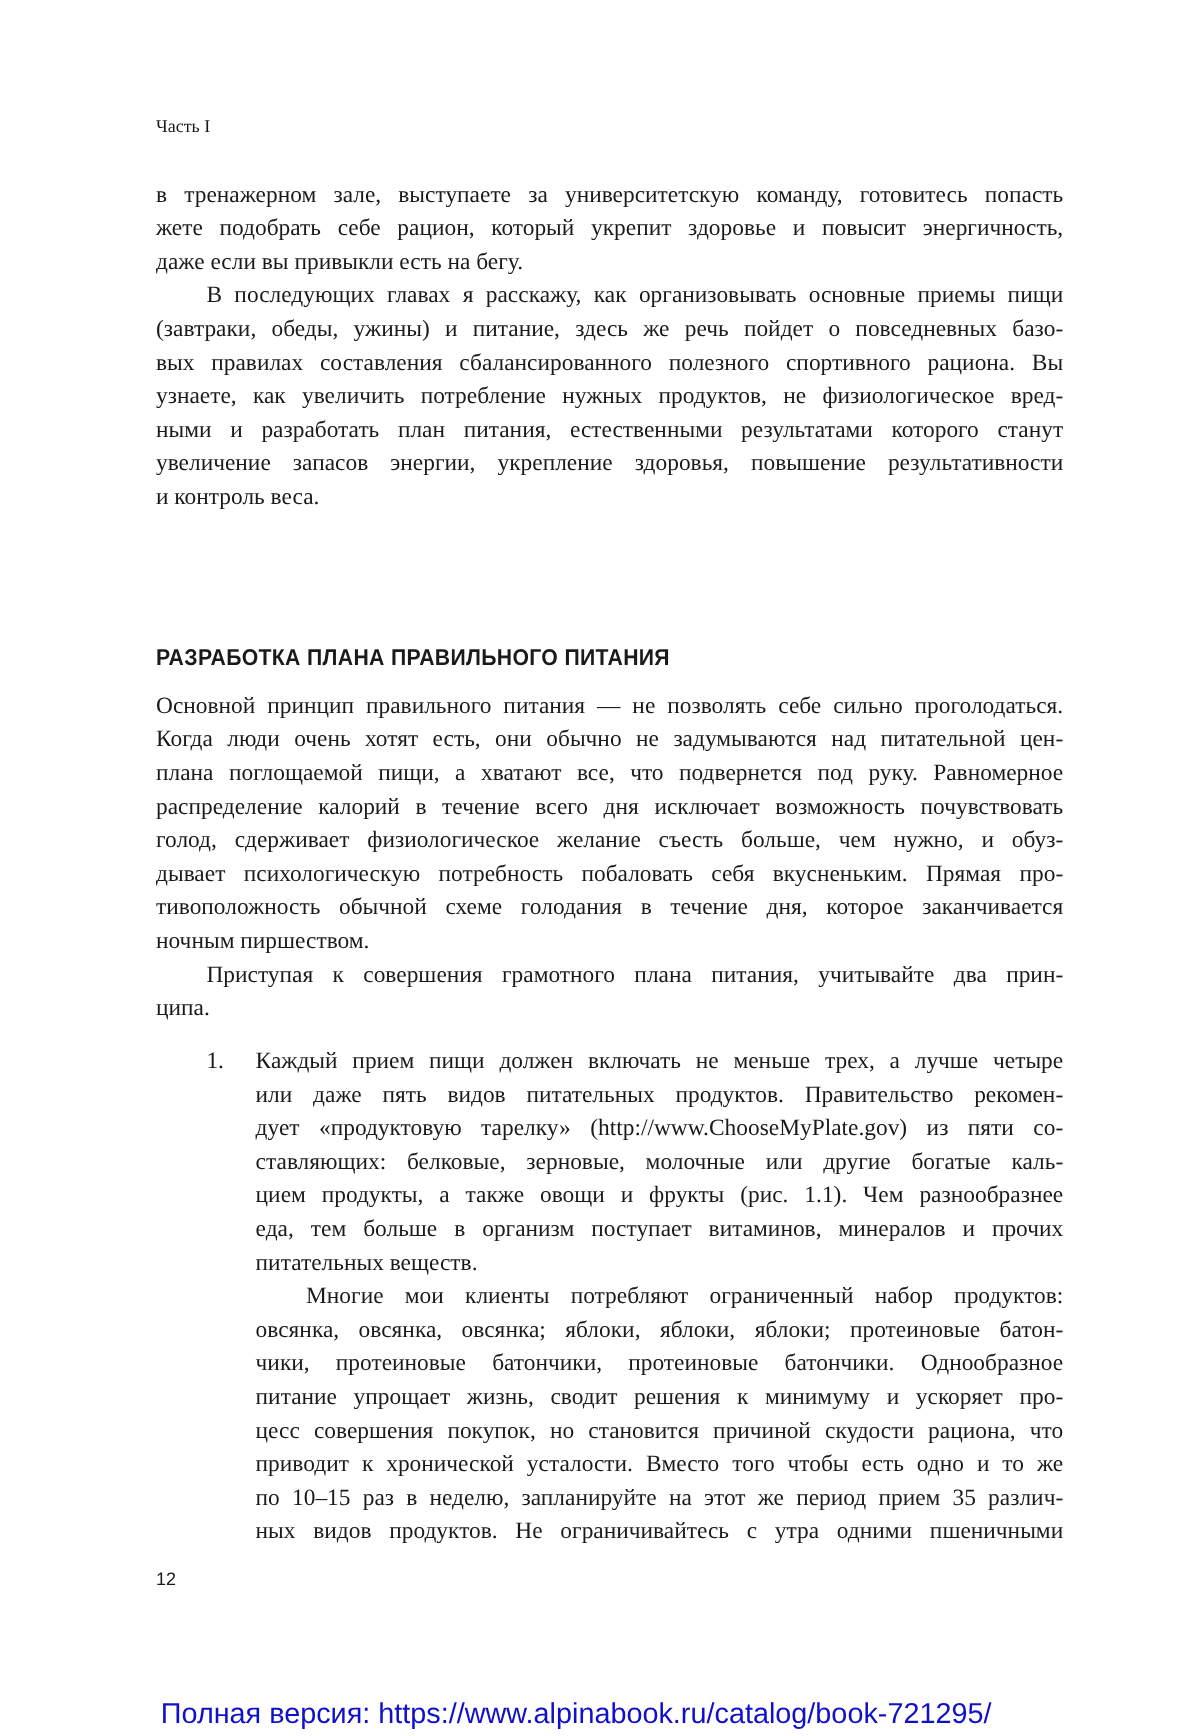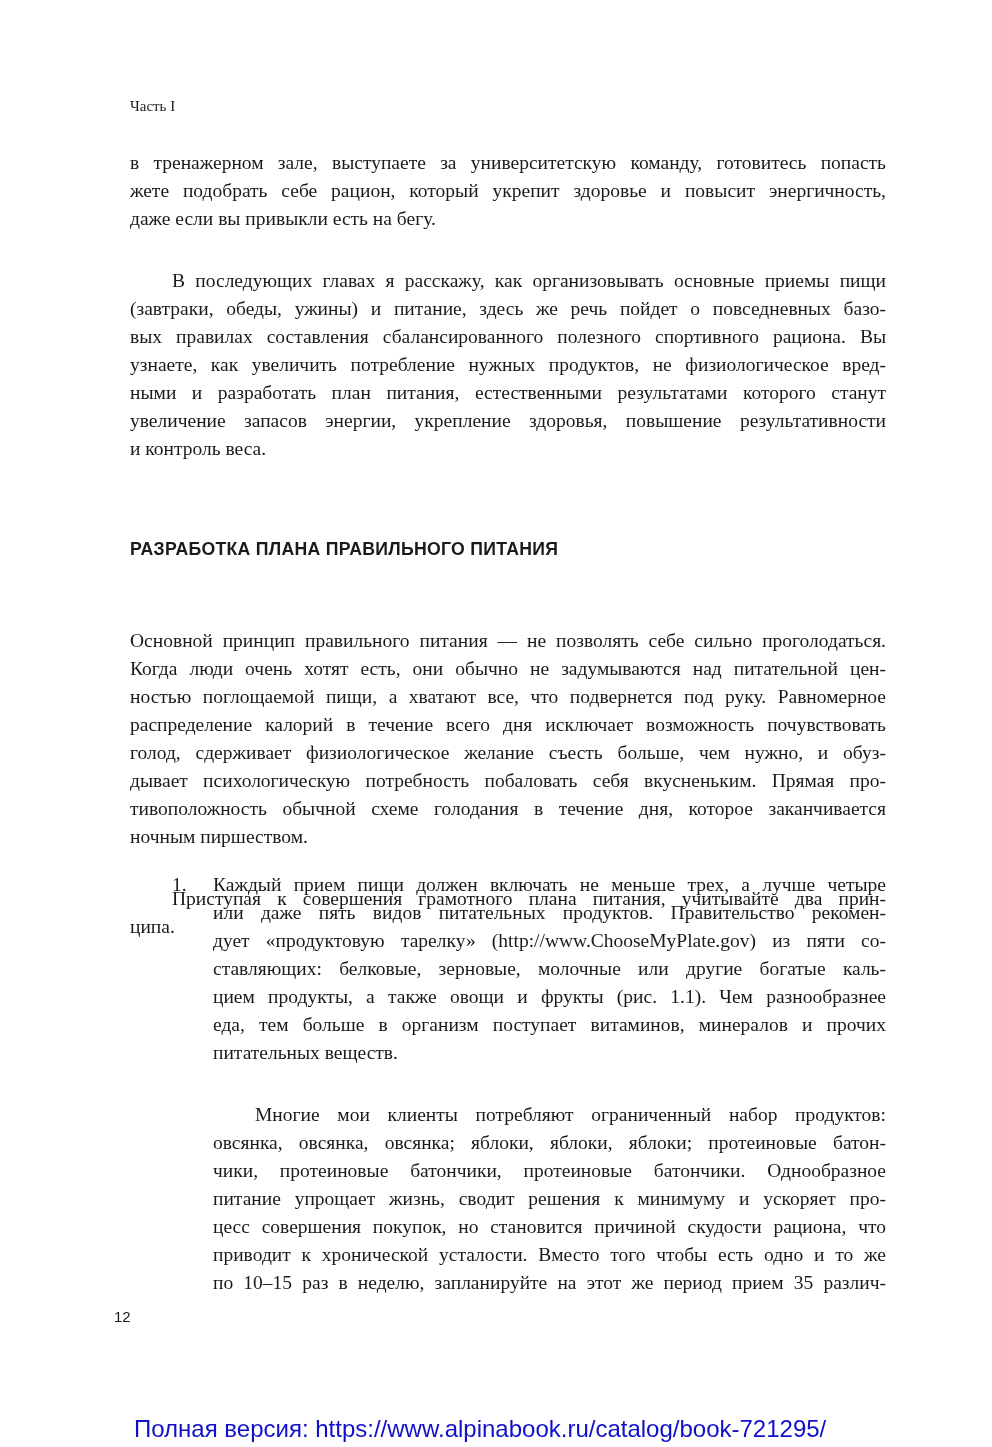--- a/index.html
+++ b/index.html
@@ -1,25 +1,25 @@
 <!DOCTYPE html>
 <html><head>
 <meta charset="utf-8">
 <style>
   html, body { margin:0; padding:0; background:#ffffff; }
   body { width:992px; height:1447px; position:relative; overflow:hidden; color:#1a1a1a; }
   .running-head { position:absolute; left:130px; top:98px; font-size:15px; font-family:"Liberation Serif", serif;text-align:right; }
   .block { position:absolute; left:130px; width:756px; font-family:"Liberation Serif", serif; font-size:19.5px; }
   .line { height:28px; line-height:28px; white-space:nowrap; text-align:justify; text-align-last:justify; }
   .line.last { text-align-last:left; }
-  .indent { padding-left:42px;margin-top:34px; }
+  .indent { padding-left:42px; }
   .heading { position:absolute; left:130px; top:538px; font-family:"Liberation Sans", sans-serif; font-weight:bold; font-size:19px; letter-spacing:0.3px; transform:scaleX(0.93); transform-origin:left; }
   .list-num { position:absolute; left:172px; font-family:"Liberation Serif", serif; font-size:19.5px; line-height:28px; }
   .list-block { position:absolute; left:213px; width:673px; font-family:"Liberation Serif", serif; font-size:19.5px; }
-  .page-num { position:absolute; left:114px; top:1308px; font-family:"Liberation Sans", sans-serif; font-size:15px; }
+  .page-num { position:absolute; left:130px; top:1308px; font-family:"Liberation Sans", sans-serif; font-size:15px; }
   .footer-link { position:absolute; left:134px; top:1373px; font-family:"Liberation Sans", sans-serif; font-size:24px; color:#1010c8; text-decoration:none;margin-top:42px; }
 </style>
 </head>
 <body>
 
 <div class="running-head">Часть I</div>
 
 <div class="block" style="top:149px;">
   <div class="line">в тренажерном зале, выступаете за университетскую команду, готовитесь попасть</div>
   <div class="line">жете подобрать себе рацион, который укрепит здоровье и повысит энергичность,</div>
@@ -28,24 +28,24 @@
   <div class="line">(завтраки, обеды, ужины) и питание, здесь же речь пойдет о повседневных базо-</div>
   <div class="line">вых правилах составления сбалансированного полезного спортивного рациона. Вы</div>
   <div class="line">узнаете, как увеличить потребление нужных продуктов, не физиологическое вред-</div>
   <div class="line">ными и разработать план питания, естественными результатами которого станут</div>
   <div class="line">увеличение запасов энергии, укрепление здоровья, повышение результативности</div>
   <div class="line last">и контроль веса.</div>
 </div>
 
 <div class="heading">РАЗРАБОТКА ПЛАНА ПРАВИЛЬНОГО ПИТАНИЯ</div>
 
-<div class="block" style="top:627px;">
+<div class="block" style="top:575px;">
   <div class="line">Основной принцип правильного питания — не позволять себе сильно проголодаться.</div>
   <div class="line">Когда люди очень хотят есть, они обычно не задумываются над питательной цен-</div>
-  <div class="line">ностью поглощаемой пищи, а хватают все, что подвернется под руку. Равномерное</div>
+  <div class="line">плана поглощаемой пищи, а хватают все, что подвернется под руку. Равномерное</div>
   <div class="line">распределение калорий в течение всего дня исключает возможность почувствовать</div>
   <div class="line">голод, сдерживает физиологическое желание съесть больше, чем нужно, и обуз-</div>
   <div class="line">дывает психологическую потребность побаловать себя вкусненьким. Прямая про-</div>
   <div class="line">тивоположность обычной схеме голодания в течение дня, которое заканчивается</div>
   <div class="line last">ночным пиршеством.</div>
   <div class="line indent">Приступая к совершения грамотного плана питания, учитывайте два прин-</div>
   <div class="line last">ципа.</div>
 </div>
 
 <div class="list-num" style="top:871px;">1.</div>
@@ -57,17 +57,18 @@
   <div class="line">цием продукты, а также овощи и фрукты (рис. 1.1). Чем разнообразнее</div>
   <div class="line">еда, тем больше в организм поступает витаминов, минералов и прочих</div>
   <div class="line last">питательных веществ.</div>
   <div class="line indent">Многие мои клиенты потребляют ограниченный набор продуктов:</div>
   <div class="line">овсянка, овсянка, овсянка; яблоки, яблоки, яблоки; протеиновые батон-</div>
   <div class="line">чики, протеиновые батончики, протеиновые батончики. Однообразное</div>
   <div class="line">питание упрощает жизнь, сводит решения к минимуму и ускоряет про-</div>
   <div class="line">цесс совершения покупок, но становится причиной скудости рациона, что</div>
   <div class="line">приводит к хронической усталости. Вместо того чтобы есть одно и то же</div>
   <div class="line">по 10–15 раз в неделю, запланируйте на этот же период прием 35 различ-</div>
+  <div class="line">ных видов продуктов. Не ограничивайтесь с утра одними пшеничными</div>
 </div>
 
 <div class="page-num">12</div>
 
 <a class="footer-link">Полная версия: https://www.alpinabook.ru/catalog/book-721295/</a>
 
 </body></html>

